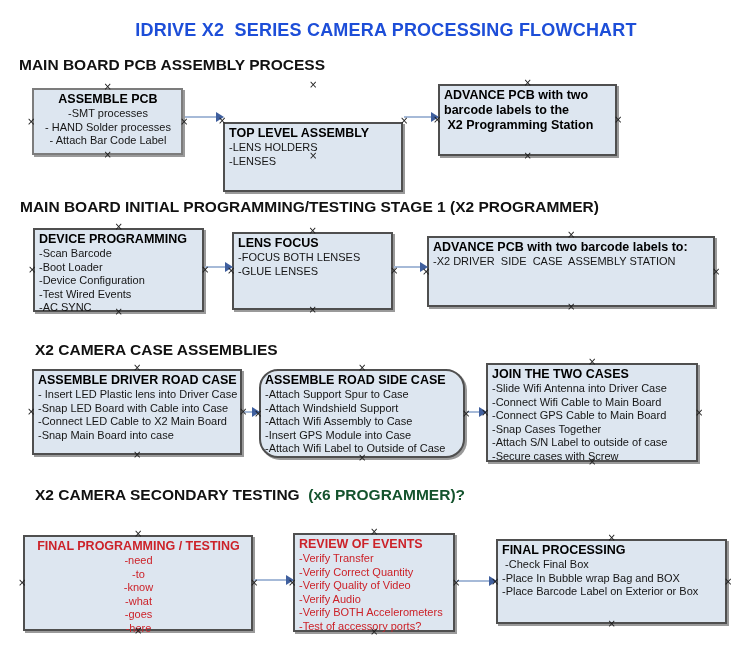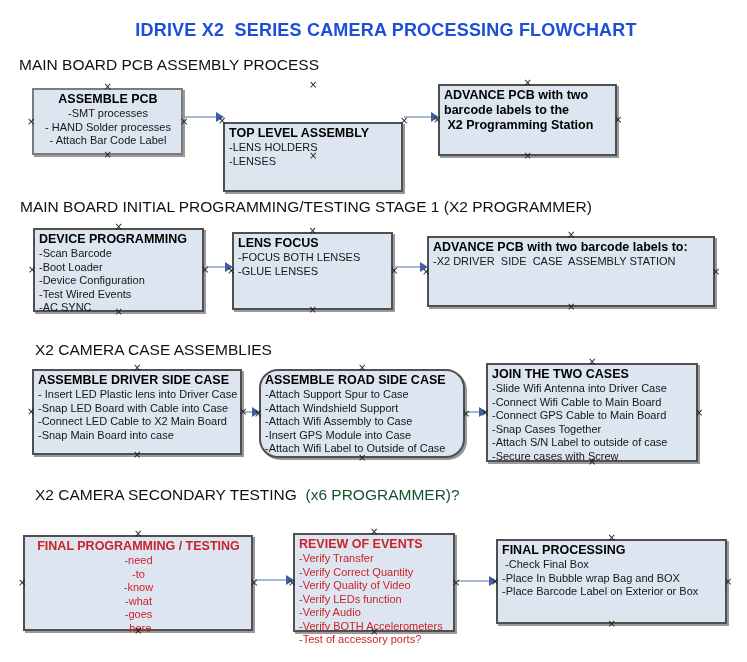--- a/index.html
+++ b/index.html
@@ -2,21 +2,21 @@
 <html><head>
 <meta charset="utf-8">
 <style>
   html,body{margin:0;padding:0;background:#ffffff;}
   body{font-family:"Liberation Sans", sans-serif;}
   .canvas{position:relative;width:747px;height:662px;background:#ffffff;overflow:hidden;}
   .page-title{
     position:absolute;top:20px;left:386px;transform:translateX(-50%);
     font-size:18px;font-weight:bold;color:#1d4ed8;white-space:pre;letter-spacing:.2px;
   }
-  .sec-heading{position:absolute;font-size:15.5px;font-weight:normal;color:#111;white-space:pre;}
+  .sec-heading{position:absolute;font-size:15.5px;font-weight:bold;color:#111;white-space:pre;}
   .sec-heading .red-part{color:#14532d;}
   .box{
     position:absolute;background:#dde6f0;border:2px solid #4f4f4f;
     box-shadow:2px 2px 0 #9a9a9a;box-sizing:border-box;
     padding:2px 3px 0 4px;color:#151515;overflow:visible;
   }
   .box.gray-border{border-color:#7c7c7c;text-align:center;}
   .box-title{font-size:12.5px;font-weight:bold;line-height:15px;white-space:pre;color:#000;}
   .box-line{font-size:11px;line-height:13.5px;white-space:pre;}
   .box.red .box-title,.box.red .box-line{color:#cc2229;}
@@ -106,21 +106,21 @@
     <div class="arrow" style="left: 205px; top: 267px; width: 26px;">
       <span class="arrow-line"></span>
       <span class="arrow-head"></span>
     </div>
     <div class="arrow" style="left: 394px; top: 267px; width: 32px;">
       <span class="arrow-line"></span>
       <span class="arrow-head"></span>
     </div>
     <div class="sec-heading" style="left: 35px; top: 341px;"><span>X2 CAMERA CASE ASSEMBLIES</span></div>
     <div class="box" style="left: 32px; top: 369px; width: 210px; height: 86px;">
-      <div class="box-title">ASSEMBLE DRIVER SIDE CASE</div>
+      <div class="box-title">ASSEMBLE DRIVER ROAD CASE</div>
       <div class="box-line">- Insert LED Plastic lens into Driver Case</div>
       <div class="box-line">-Snap LED Board with Cable into Case</div>
       <div class="box-line">-Connect LED Cable to X2 Main Board</div>
       <div class="box-line">-Snap Main Board into case</div>
     </div>
     <span class="cp" style="left: 133px; top: 363px;">×</span>
     <span class="cp" style="left: 133px; top: 450px;">×</span>
     <span class="cp" style="left: 27px; top: 407px;">×</span>
     <span class="cp" style="left: 239px; top: 407px;">×</span>
     <div class="box" style="left: 259px; top: 369px; width: 206px; height: 89px; border-radius: 19px;">
@@ -168,21 +168,20 @@
     </div>
     <span class="cp" style="left: 134px; top: 529px;">×</span>
     <span class="cp" style="left: 134px; top: 626px;">×</span>
     <span class="cp" style="left: 18px; top: 578px;">×</span>
     <span class="cp" style="left: 250px; top: 578px;">×</span>
     <div class="box red" style="left: 293px; top: 533px; width: 162px; height: 99px;">
       <div class="box-title">REVIEW OF EVENTS</div>
       <div class="box-line">-Verify Transfer</div>
       <div class="box-line">-Verify Correct Quantity</div>
       <div class="box-line">-Verify Quality of Video</div>
-      <div class="box-line">-Verify LEDs function</div>
       <div class="box-line">-Verify Audio</div>
       <div class="box-line">-Verify BOTH Accelerometers</div>
       <div class="box-line">-Test of accessory ports?</div>
     </div>
     <span class="cp" style="left: 370px; top: 527px;">×</span>
     <span class="cp" style="left: 370px; top: 627px;">×</span>
     <span class="cp" style="left: 288px; top: 577.5px;">×</span>
     <span class="cp" style="left: 452px; top: 577.5px;">×</span>
     <div class="box" style="left: 496px; top: 539px; width: 231px; height: 85px;">
       <div class="box-title">FINAL PROCESSING</div>

